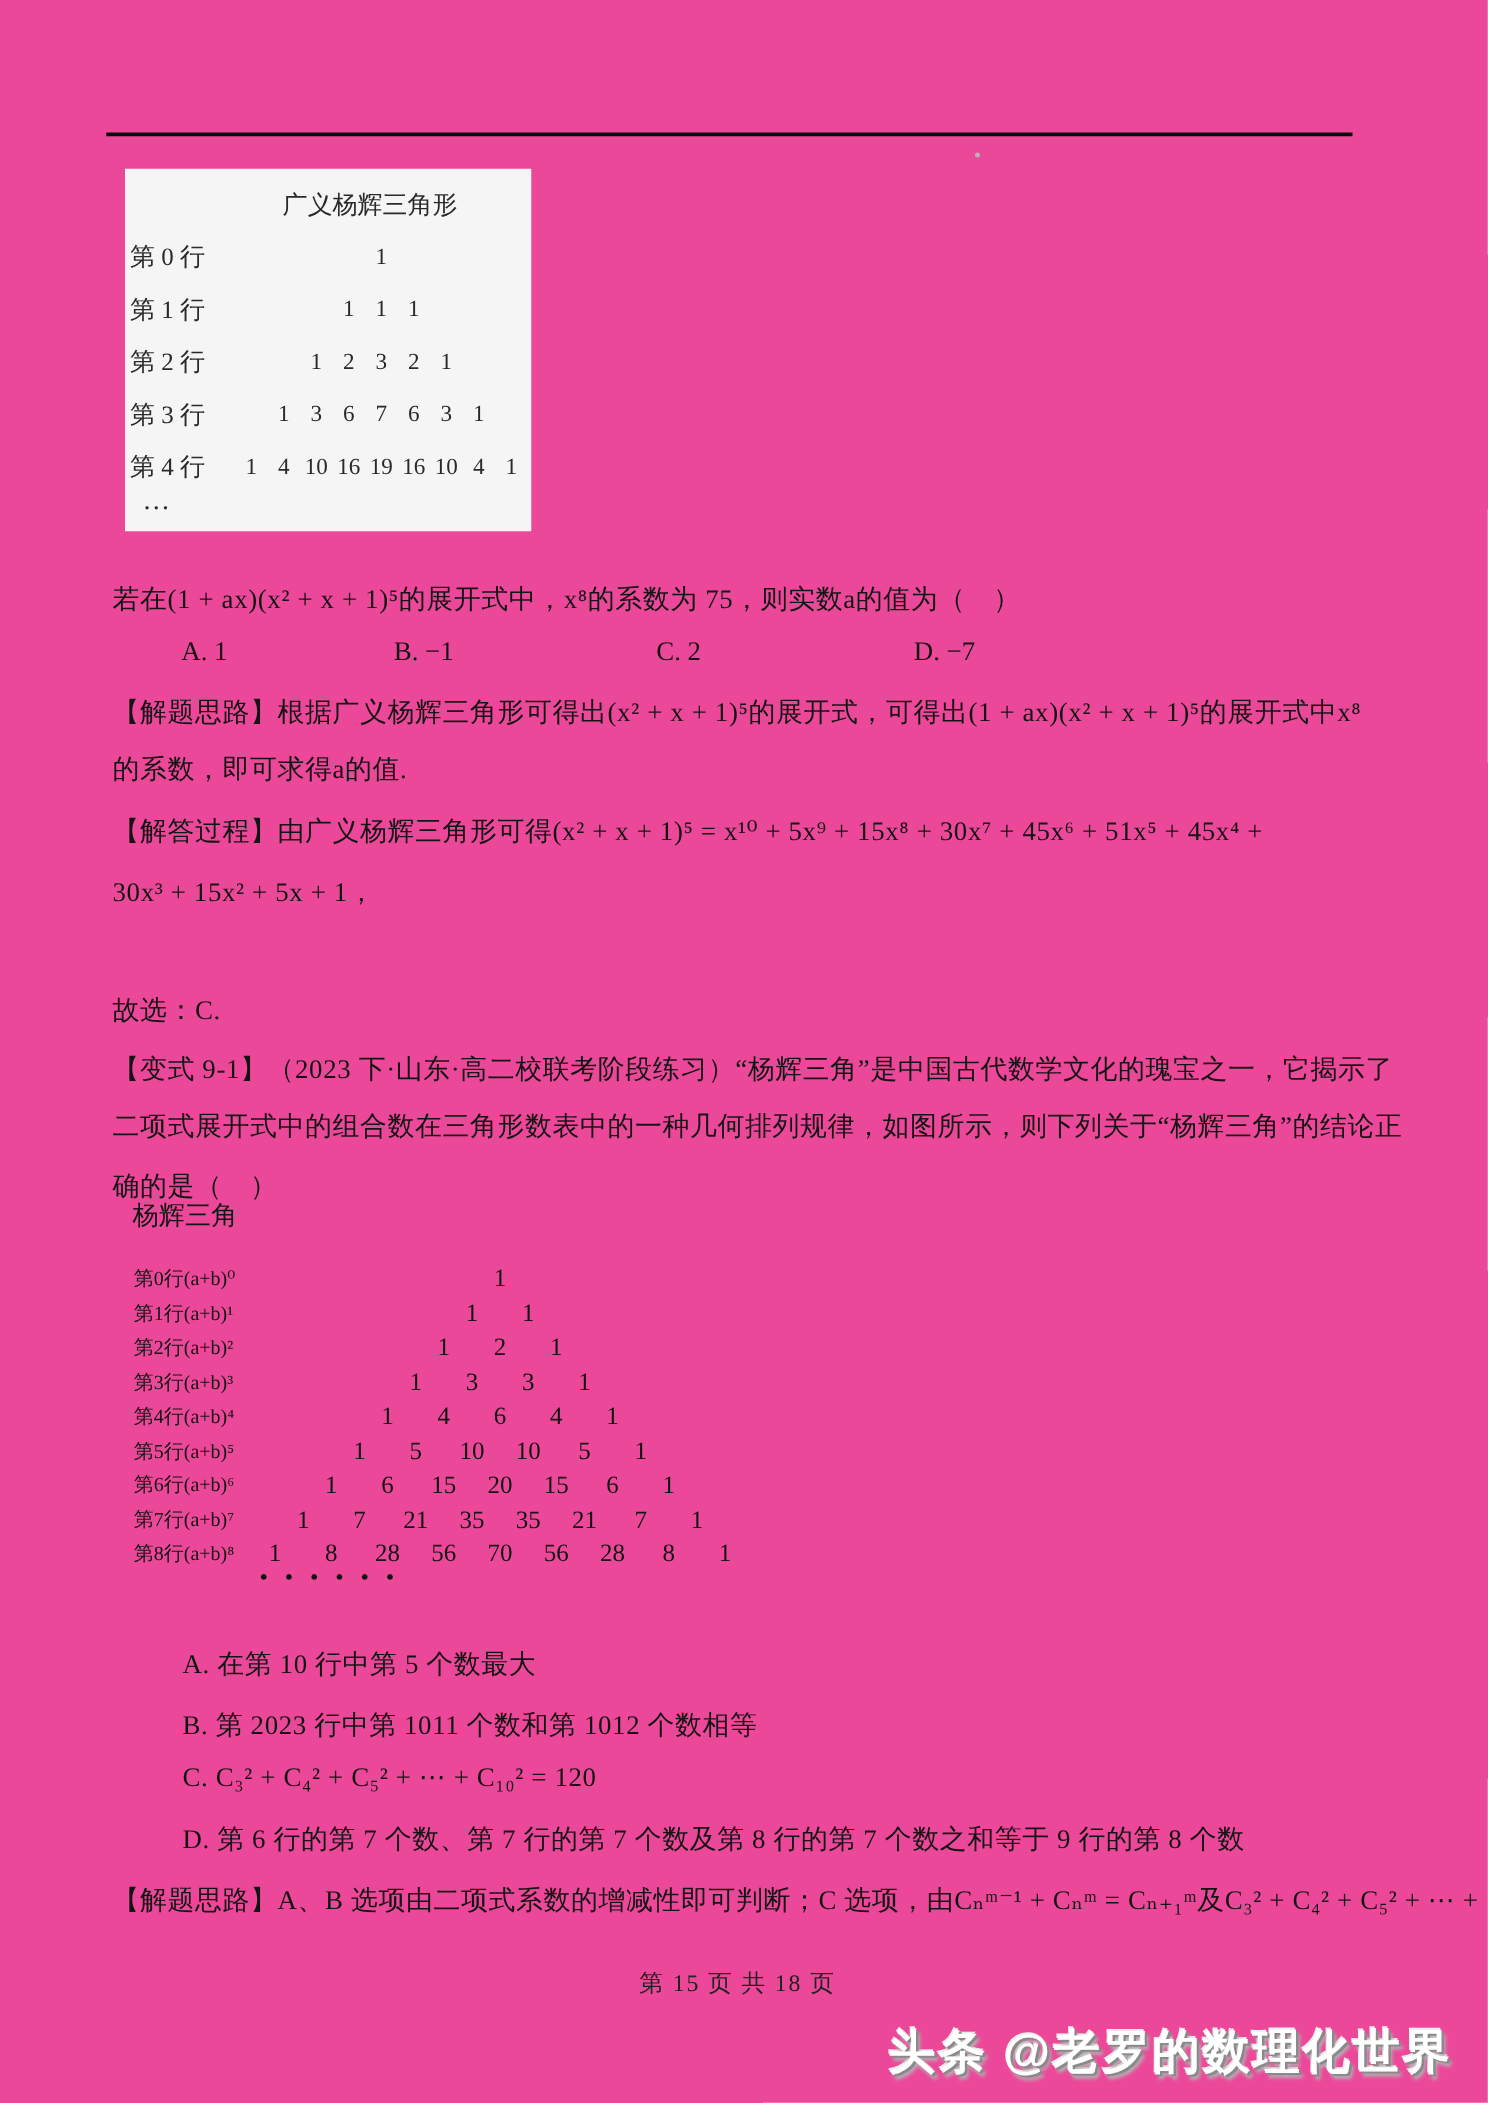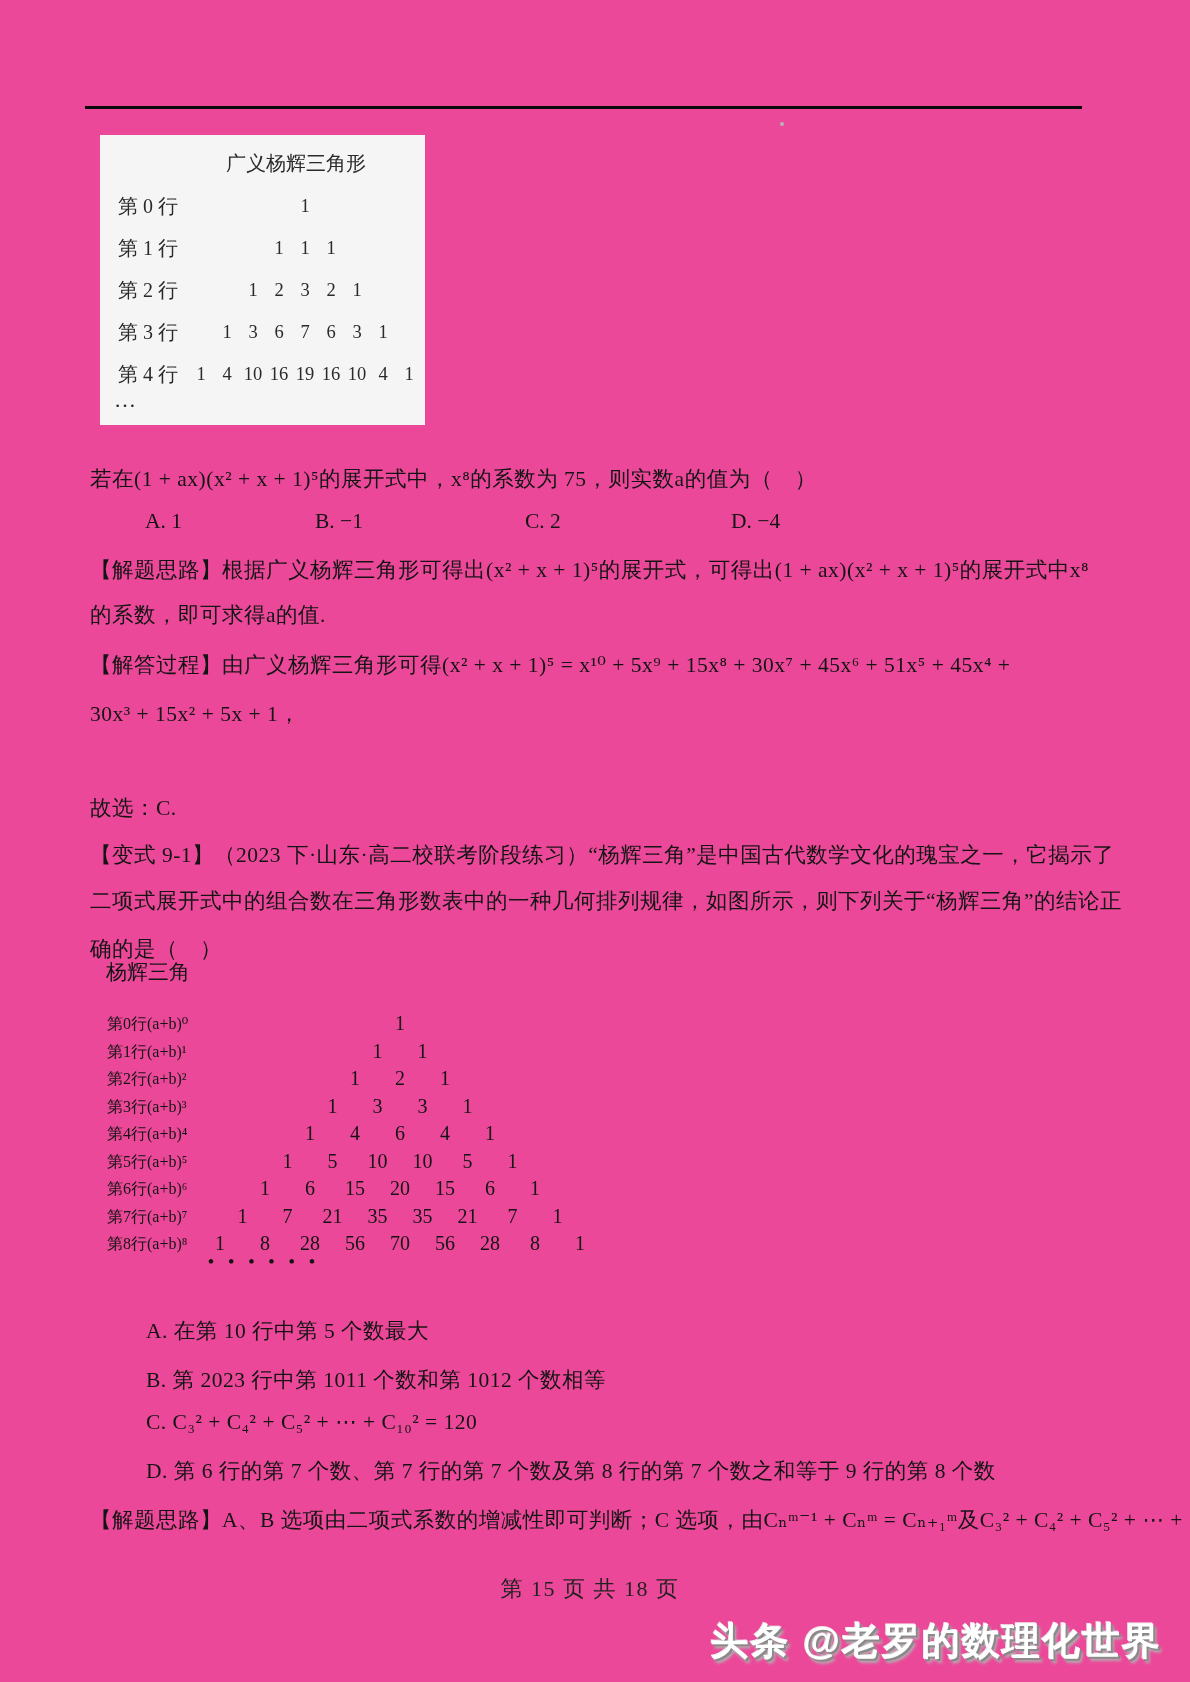--- a/index.html
+++ b/index.html
@@ -19,21 +19,21 @@
     font-size:21.5px;line-height:26px;letter-spacing:0.5px;
     white-space:nowrap;color:#141414;
   }
   .indent{padding-left:56px;}
 
   
   .fig1{position:absolute;left:100px;top:135px;width:325px;height:290px;background:#f5f5f5;}
   .fig1-title{position:absolute;left:126px;top:15px;font-size:20px;white-space:nowrap;color:#2a2a2a;}
   .fig1-rows{position:absolute;left:0;top:50px;width:100%;}
   .fig1 .tri-row{position:relative;height:42px;line-height:42px;}
-  .fig1 .tri-label{position:absolute;left:18px;font-size:20px;white-space:nowrap;color:#2a2a2a;}
+  .fig1 .tri-label{position:absolute;left:4px;font-size:20px;white-space:nowrap;color:#2a2a2a;}
   .fig1 .tri-nums{position:absolute;left:75px;top:0;width:260px;display:flex;justify-content:center;}
   .fig1 .tri-num{width:26px;text-align:center;font-size:18.5px;color:#2a2a2a;}
   .fig1-ellipsis{position:absolute;left:14px;top:252px;font-size:22px;letter-spacing:2px;color:#2a2a2a;}
 
   
   .opts1{position:absolute;left:90px;top:508px;display:flex;font-size:21.5px;line-height:26px;padding-left:55px;white-space:nowrap;}
   .opts1 .opt-a{width:170px;}
   .opts1 .opt-b{width:210px;}
   .opts1 .opt-c{width:206px;}
 
@@ -41,21 +41,21 @@
   .fig2-title{position:absolute;left:106px;top:958px;font-size:21px;white-space:nowrap;}
   .tri2{position:absolute;left:90px;top:1010px;width:700px;}
   .tri2 .tri-row{position:relative;height:27.5px;line-height:27.5px;}
   .tri2 .tri-label{position:absolute;left:17px;font-size:16px;white-space:nowrap;}
   .tri2 .tri-nums{position:absolute;left:55px;top:0;width:510px;display:flex;justify-content:center;}
   .tri2 .tri-num{width:45px;text-align:center;font-size:20px;}
   .tri-dots{position:absolute;left:208px;top:1252px;font-size:17px;font-weight:bold;letter-spacing:5px;white-space:nowrap;}
 
   .footer{
     position:absolute;left:0;top:1574px;width:1180px;text-align:center;
-    font-size:22px;letter-spacing:1.5px;color:#222;
+    font-size:19px;letter-spacing:1.5px;color:#222;
   }
   .watermark{
     position:absolute;top:1616px;right:28px;
     font-family:"Liberation Sans","DejaVu Sans",sans-serif;
     font-size:38px;font-weight:bold;letter-spacing:2px;white-space:nowrap;
     color:#ffffff;
     text-shadow:2px 2px 0 #8a8a8a, 3px 4px 3px #b3b3b3, -1px -1px 0 #ededed;
   }
 </style>
 </head>
@@ -122,21 +122,21 @@
       </div>
     <div class="fig1-ellipsis">…</div>
   </section>
 
   <p class="tline" style="top:444px">若在(1 + ax)(x² + x + 1)⁵的展开式中，x⁸的系数为 75，则实数a的值为（　）</p>
 
   <div class="opts1">
     <span class="opt-a">A. 1</span>
     <span class="opt-b">B. −1</span>
     <span class="opt-c">C. 2</span>
-    <span class="opt-d">D. −4</span>
+    <span class="opt-d">D. −7</span>
   </div>
 
   <p class="tline" style="top:535px">【解题思路】根据广义杨辉三角形可得出(x² + x + 1)⁵的展开式，可得出(1 + ax)(x² + x + 1)⁵的展开式中x⁸</p>
   <p class="tline" style="top:580px">的系数，即可求得a的值.</p>
 
   <p class="tline" style="top:630px">【解答过程】由广义杨辉三角形可得(x² + x + 1)⁵ = x¹⁰ + 5x⁹ + 15x⁸ + 30x⁷ + 45x⁶ + 51x⁵ + 45x⁴ +</p>
   <p class="tline" style="top:679px">30x³ + 15x² + 5x + 1，</p>
 
   <p class="tline" style="top:773px">故选：C.</p>
 

